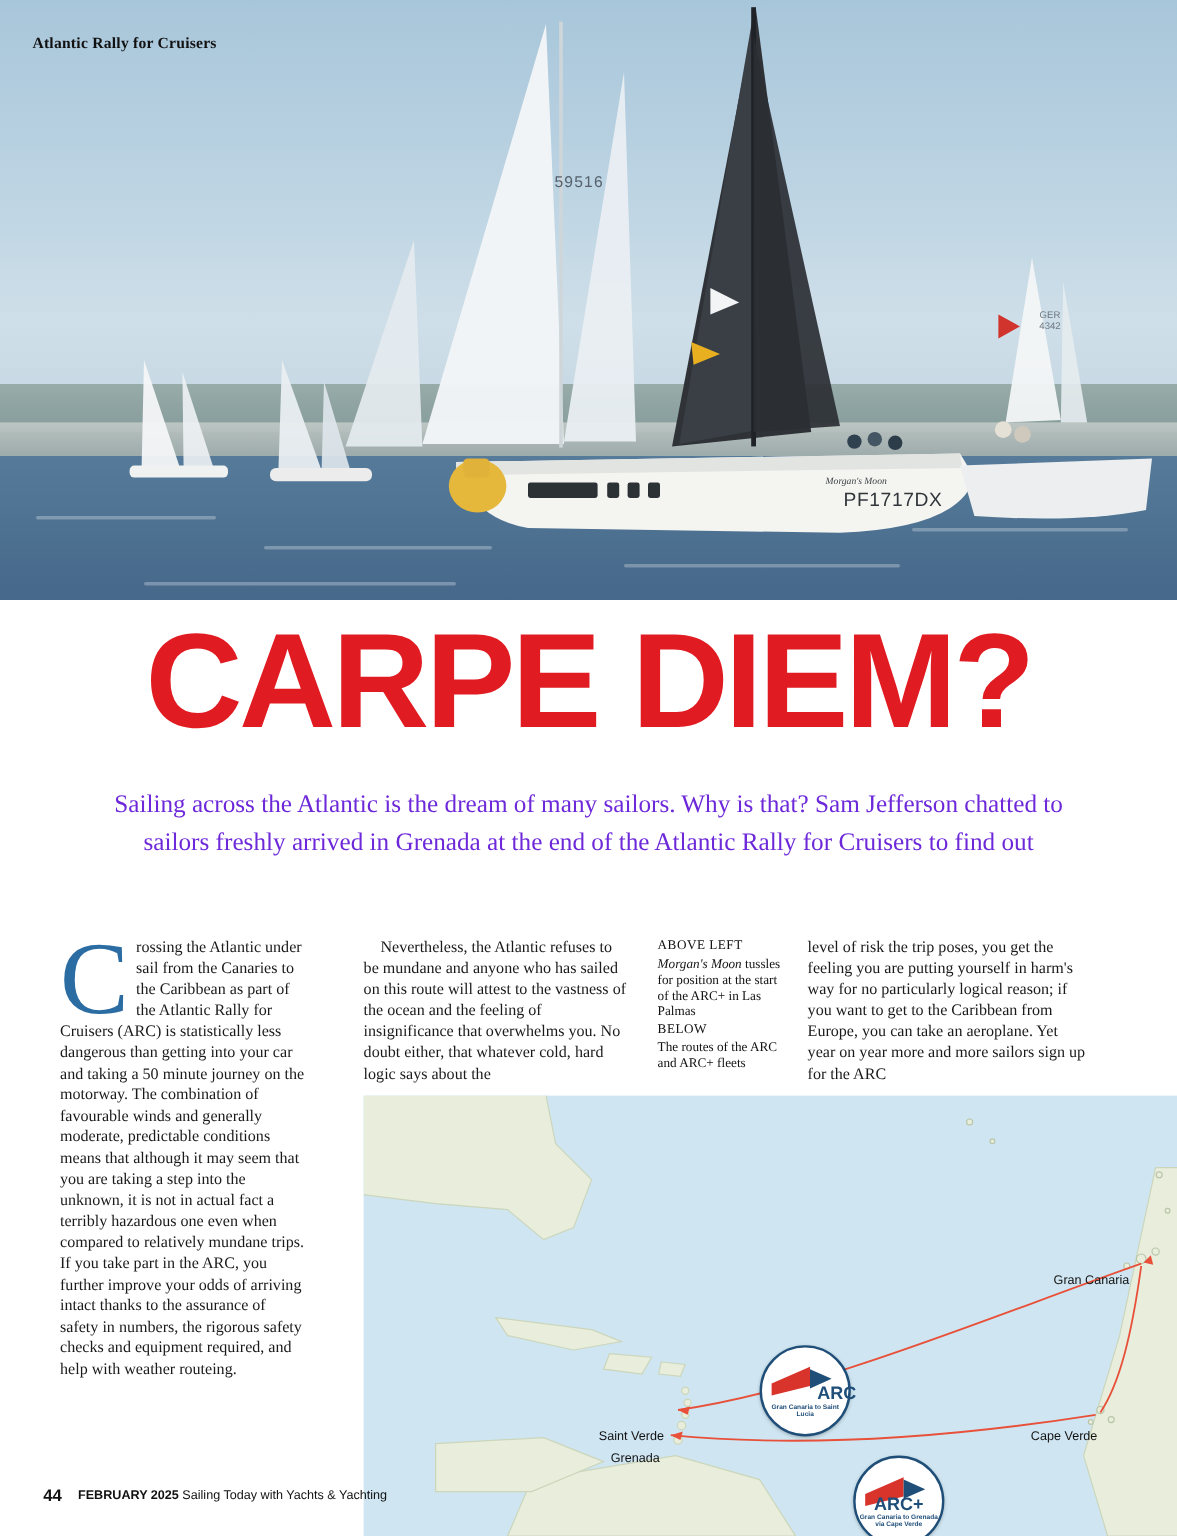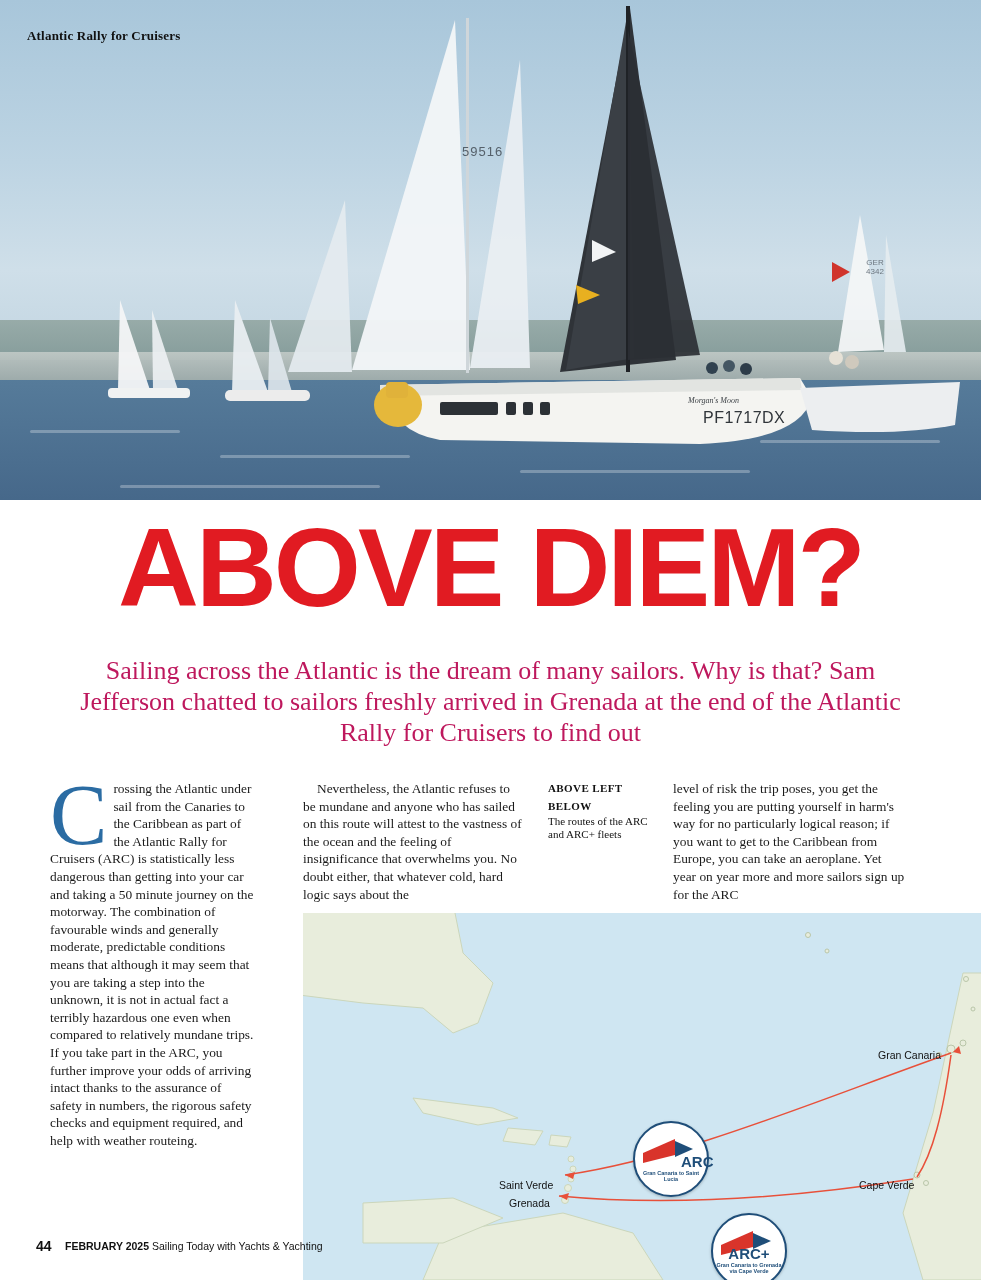--- a/index.html
+++ b/index.html
@@ -69,23 +69,23 @@
     color: #e11b22;
     letter-spacing: -3px;
   }
 
   .standfirst {
     position: absolute;
     left: 78px; top: 655px;
     width: 825px;
     text-align: center;
     font-family: "Liberation Serif", serif;
-    font-size: 26px;
+    font-size: 21px;
     line-height: 31px;
-    color: #be185d;
+    color: #6d28d9;
   }
 
   
   .col {
     position: absolute;
     font-family: "Liberation Serif", serif;
     font-size: 13.4px;
     line-height: 17.6px;
     color: #1a1a1a;
     text-align: left;
@@ -101,21 +101,21 @@
     font-family: "Liberation Serif", serif;
     font-size: 86px;
     line-height: 66px;
     padding: 2px 6px 0 0;
     color: #2b6ca3;
     font-weight: normal;
   }
 
   .capt-head {
     font-family: "Liberation Serif", serif;
-    font-weight: bold;
+    font-weight: normal;
     font-size: 11px;
     letter-spacing: .4px;
     color: #111;
     margin: 0 0 2px 0;
   }
   .capt-body {
     font-family: "Liberation Serif", serif;
     font-size: 11px;
     line-height: 13px;
     color: #111;
@@ -130,20 +130,21 @@
     width: 678px; height: 367px;
     background: #cfe6f2;
     overflow: hidden;
   }
   .map-label {
     position: absolute;
     font-family: "Liberation Sans", sans-serif;
     font-size: 10.5px;
     color: #111;
     white-space: nowrap;
+    margin-top: 12px;
   }
   .burgee {
     position: absolute;
     border-radius: 50%;
     background: #ffffff;
     border: 2px solid #1f4e79;
     box-shadow: 0 1px 3px rgba(0,0,0,.25);
   }
   .burgee .bt {
     position:absolute; left:0; right:0; text-align:center;
@@ -233,35 +234,36 @@
   </svg>
 
   <div style="position:absolute;left:462px;top:144px;font-family:'Liberation Sans',sans-serif;font-size:13px;color:#55606a;letter-spacing:1px;">59516</div>
   <div style="position:absolute;left:858px;top:258px;font-family:'Liberation Sans',sans-serif;font-size:8px;color:#6d7780;text-align:center;line-height:9px;width:34px;">GER 4342</div>
   <div style="position:absolute;left:703px;top:409px;font-family:'Liberation Sans',sans-serif;font-size:16px;color:#30353a;letter-spacing:.5px;">PF1717DX</div>
   <div style="position:absolute;left:688px;top:396px;font-family:'Liberation Serif',serif;font-style:italic;font-size:8px;color:#3a3f44;">Morgan's Moon</div>
 
   <div class="hero-kicker">Atlantic Rally for Cruisers</div>
 </div>
 
-<div class="headline">ABOVE DIEM?</div>
+<div class="headline">CARPE DIEM?</div>
 
 <div class="standfirst">Sailing across the Atlantic is the dream of many sailors. Why is that? Sam Jefferson chatted to sailors freshly arrived in Grenada at the end of the Atlantic Rally for Cruisers to find out</div>
 
 <div class="col col1">
   <span class="dropcap">C</span>
   <span>rossing the Atlantic under sail from the Canaries to the Caribbean as part of the Atlantic Rally for Cruisers (ARC) is statistically less dangerous than getting into your car and taking a 50 minute journey on the motorway. The combination of favourable winds and generally moderate, predictable conditions means that although it may seem that you are taking a step into the unknown, it is not in actual fact a terribly hazardous one even when compared to relatively mundane trips. If you take part in the ARC, you further improve your odds of arriving intact thanks to the assurance of safety in numbers, the rigorous safety checks and equipment required, and help with weather routeing.</span>
 </div>
 
 <div class="col col2">
   <p style="text-indent:14px;">Nevertheless, the Atlantic refuses to be mundane and anyone who has sailed on this route will attest to the vastness of the ocean and the feeling of insignificance that overwhelms you. No doubt either, that whatever cold, hard logic says about the</p>
 </div>
 
 <div class="col col3">
   <p class="capt-head">ABOVE LEFT</p>
+  <p class="capt-body"><em>Morgan's Moon</em><span> tussles for position at the start of the ARC+ in Las Palmas</span></p>
   <p class="capt-head">BELOW</p>
   <p class="capt-body">The routes of the ARC and ARC+ fleets</p>
 </div>
 
 <div class="col col4">
   <p>level of risk the trip poses, you get the feeling you are putting yourself in harm's way for no particularly logical reason; if you want to get to the Caribbean from Europe, you can take an aeroplane. Yet year on year more and more sailors sign up for the ARC</p>
 </div>
 
 <div class="map">
   <svg width="678" height="367" style="position:absolute;left:0;top:0;">

